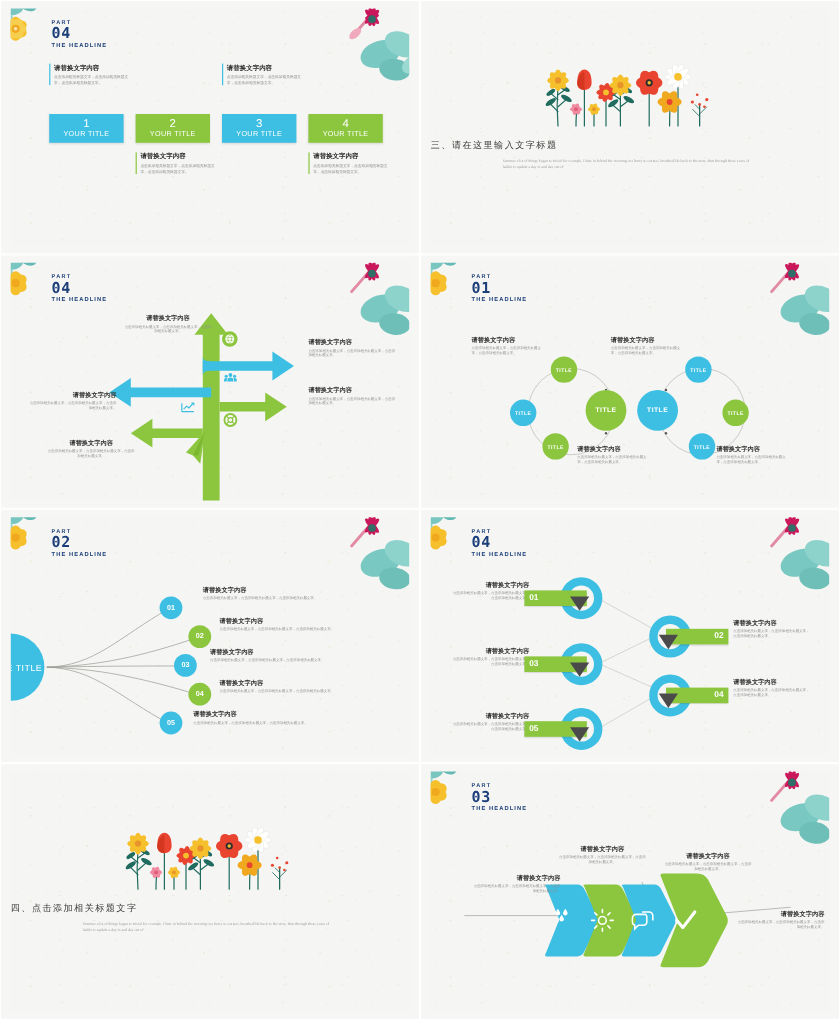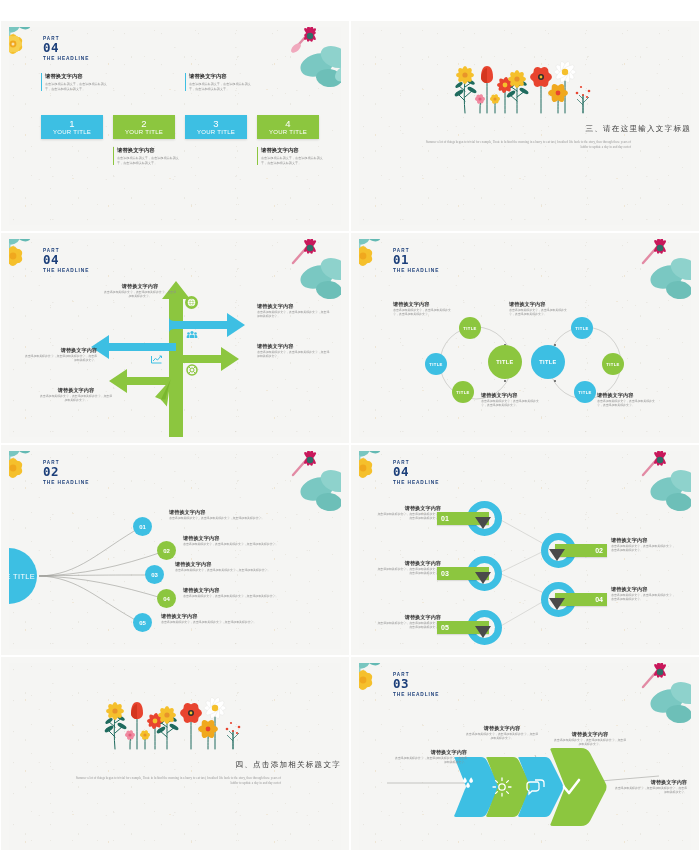--- a/index.html
+++ b/index.html
@@ -1,17 +1,17 @@
 <!DOCTYPE html>
 <html><head>
 <meta charset="utf-8">
 <style>
   html,body{margin:0;padding:0;background:#ffffff;}
   body{width:700px;height:850px;font-family:"Liberation Sans",sans-serif;overflow:hidden;}
-  .deck{width:700px;height:818px;display:grid;grid-template-columns:350px 350px;grid-template-rows:212px 212px 212px 214px;margin-top:20px;}
+  .deck{width:700px;height:818px;display:grid;grid-template-columns:350px 350px;grid-template-rows:212px 212px 212px 214px;}
   .slide{position:relative;overflow:hidden;background:#f6f6f4;
          box-sizing:border-box;border:1px solid #ffffff;}
   .slide .paper{position:absolute;left:8px;right:8px;top:6px;bottom:6px;background:#f5f5f3;overflow:hidden;
       background-image:
         radial-gradient(circle at 12% 22%, rgba(200,195,180,.30) 0 0.6px, transparent 0.7px),
         radial-gradient(circle at 31% 64%, rgba(200,195,180,.26) 0 0.6px, transparent 0.7px),
         radial-gradient(circle at 55% 13%, rgba(205,198,182,.30) 0 0.6px, transparent 0.7px),
         radial-gradient(circle at 72% 47%, rgba(198,192,178,.24) 0 0.6px, transparent 0.7px),
         radial-gradient(circle at 88% 79%, rgba(205,198,182,.28) 0 0.6px, transparent 0.7px),
         radial-gradient(circle at 45% 88%, rgba(200,195,180,.22) 0 0.6px, transparent 0.7px),
@@ -39,21 +39,21 @@
   .s1-txt{position:absolute;width:72px;padding-left:4px;box-sizing:border-box;}
   .s1-txt .h{font-size:5.4px;color:#2d2d2d;font-weight:bold;margin-bottom:2px;}
   .s1-txt .b{font-size:3.1px;line-height:4.6px;color:#8a8a8a;}
   .s1-bar{position:absolute;width:1.3px;top:0;bottom:0;}
 
   
   .tx-h{font-size:5.2px;color:#333;font-weight:bold;line-height:7px;}
   .tx-b{font-size:2.9px;line-height:4.3px;color:#8e8e8e;}
 
   
-  .hero{position:absolute;left:0;right:0;top:30px;text-align:right;}
+  .hero{position:absolute;left:0;right:0;top:42px;text-align:left;}
   .hero .flowers{width:160px;height:62px;margin:0 auto;display:block;}
   .hero .ht{font-size:7.6px;color:#3a3a3a;letter-spacing:1.2px;margin-top:5px;
              font-family:"Liberation Serif",serif;}
   .hero .hs{font-size:3.2px;line-height:5.4px;color:#9a9a9a;margin:6px auto 0;width:212px;
              font-family:"Liberation Serif",serif;}
 
   
   .s3{position:absolute;inset:0;}
   .s3 .lbl{position:absolute;width:74px;}
   .s3 .lbl.r{text-align:left;}

